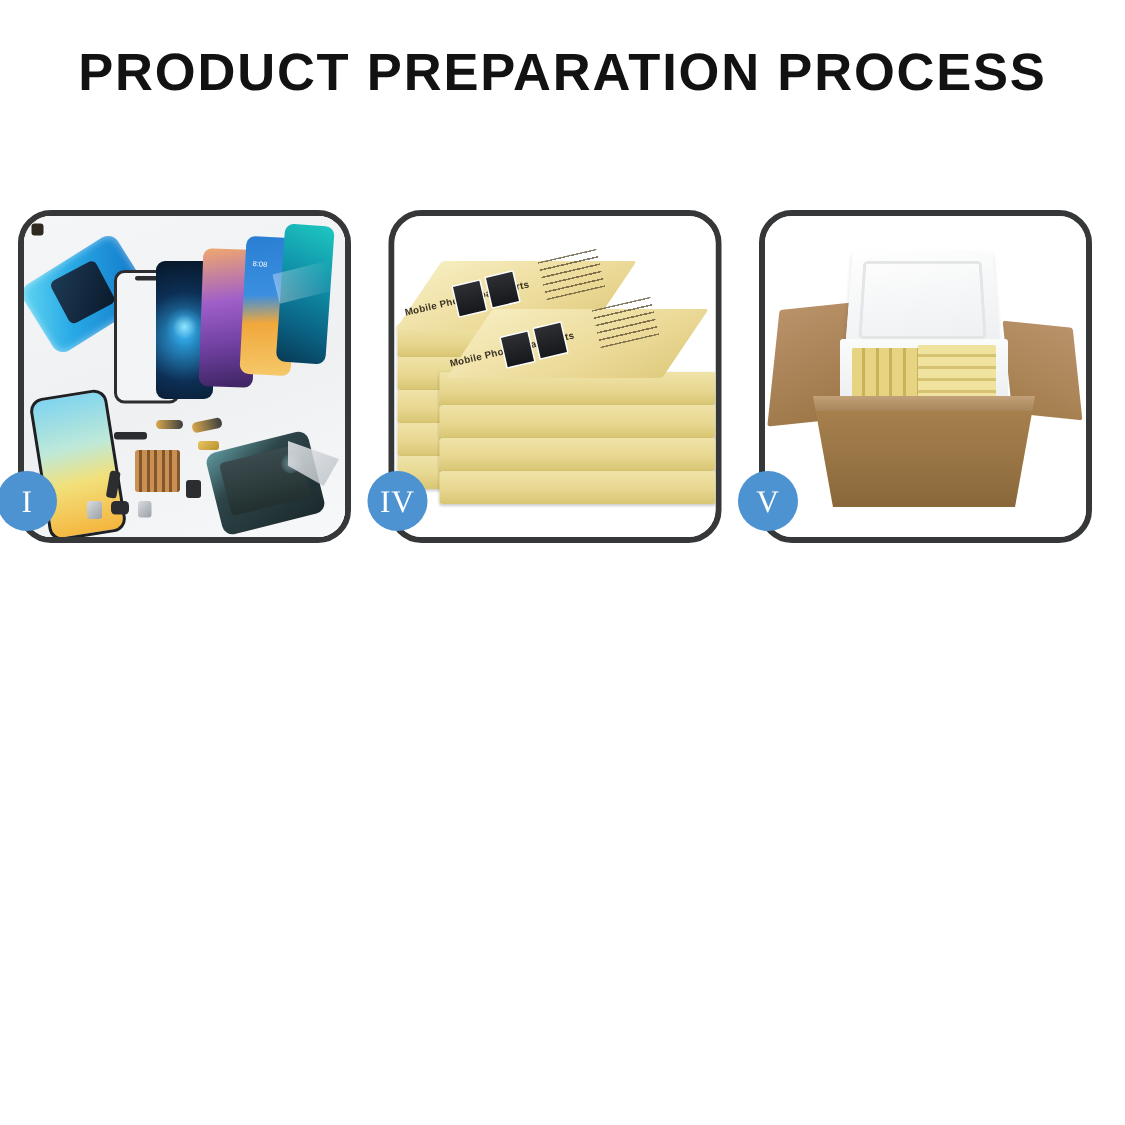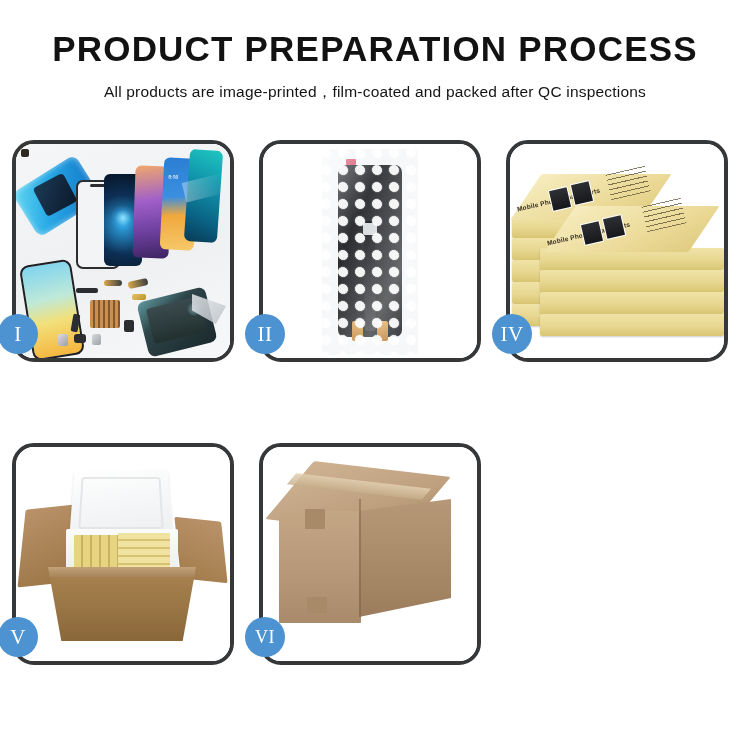--- a/index.html
+++ b/index.html
@@ -440,21 +440,20 @@
   .p6-edge {
     position:absolute; left:96px; top:52px; width:2px; height:118px;
     background:rgba(120,95,68,.5);
   }
 </style>
 </head>
 <body>
 
 <div class="header">
   <h1 class="page-title">PRODUCT PREPARATION PROCESS</h1>
-  <p class="page-subtitle">All products are image-printed，film-coated and packed after QC inspections</p>
 </div>
 
 <div class="grid">
 
   <div class="panel">
     <div class="panel-inner">
       <div class="p1-bg"></div>
       <div class="ph-fan p1-frame"></div>
       <div class="ph-fan p1-glass"></div>
       <div class="ph-fan p1-d1"></div>
@@ -472,35 +471,20 @@
       <div class="chip silver" style="left:42px;top:190px;width:10px;height:12px;"></div>
       <div class="chip" style="left:108px;top:176px;width:10px;height:12px;border-radius:2px;"></div>
       <div class="chip silver" style="left:76px;top:190px;width:9px;height:11px;"></div>
       <div class="chip flex" style="left:88px;top:136px;width:18px;height:6px;"></div>
       <div class="p1-open"></div>
       <div class="p1-tweez"></div>
     </div>
     <div class="badge">I</div>
   </div>
 
-  <div class="panel">
-    <div class="panel-inner">
-      <div class="p2-wrap">
-        <div class="p2-screen"></div>
-        <div class="p2-flex"></div>
-        <div class="p2-conn"></div>
-        <div class="p2-gold1"></div>
-        <div class="p2-gold2"></div>
-        <div class="p2-label"></div>
-        <div class="p2-bubbles"></div>
-        <div class="p2-sheen"></div>
-      </div>
-    </div>
-    <div class="badge">II</div>
-  </div>
 
 
   <div class="panel">
     <div class="panel-inner">
       <div class="p4-stack">
 
         <div class="p4-box" style="left:2px;top:72px;width:86px;height:22px;"></div>
         <div class="p4-box" style="left:2px;top:94px;width:86px;height:22px;"></div>
         <div class="p4-box" style="left:2px;top:116px;width:86px;height:22px;"></div>
         <div class="p4-box" style="left:2px;top:138px;width:86px;height:22px;"></div>
@@ -542,26 +526,14 @@
       <div class="p5-foamlid"></div>
       <div class="p5-foambox">
         <div class="p5-content"></div>
         <div class="p5-content2"></div>
       </div>
       <div class="p5-body"></div>
     </div>
     <div class="badge">V</div>
   </div>
 
-  <div class="panel">
-    <div class="panel-inner">
-      <div class="p6-top"></div>
-      <div class="p6-tape"></div>
-      <div class="p6-front"></div>
-      <div class="p6-side"></div>
-      <div class="p6-edge"></div>
-      <div class="p6-tab1"></div>
-      <div class="p6-tab2"></div>
-    </div>
-    <div class="badge wide">VI</div>
-  </div>
 
 </div>
 
 </body></html>

